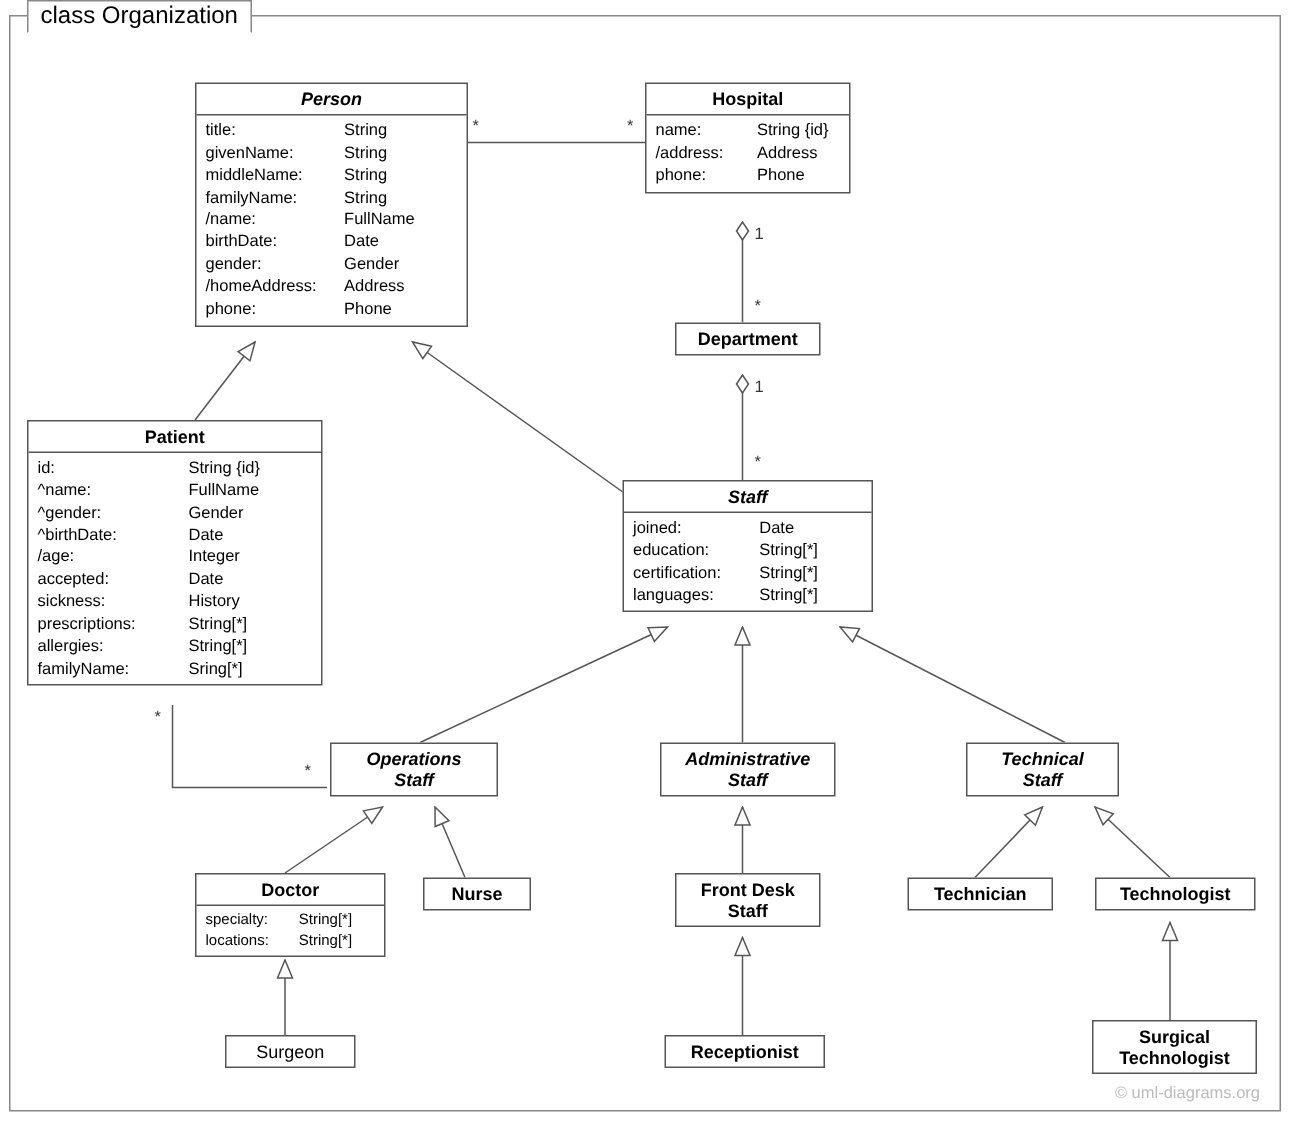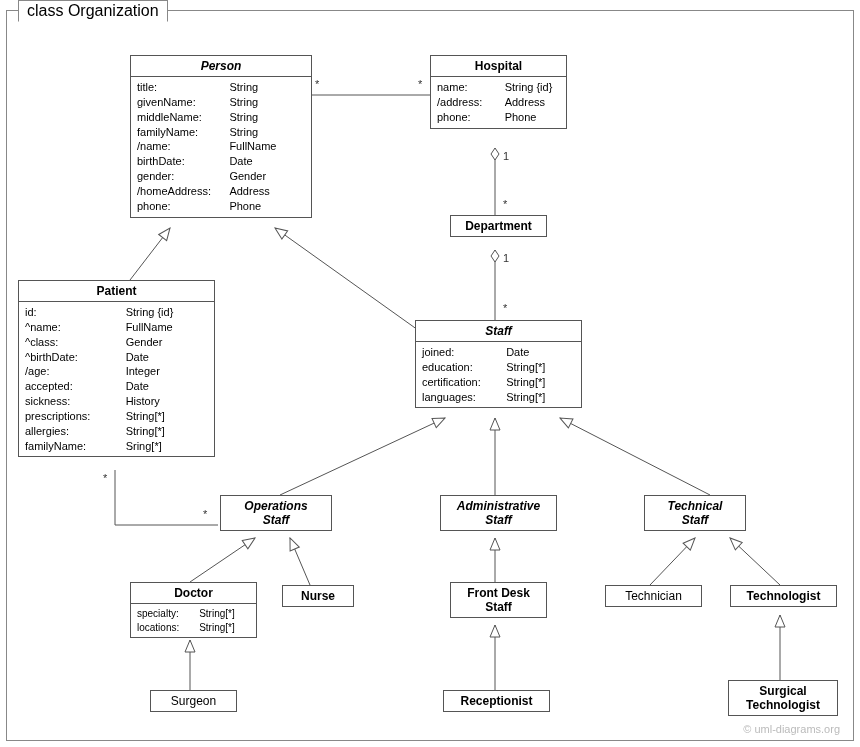--- a/index.html
+++ b/index.html
@@ -212,21 +212,21 @@
     <div class="attrs">
         <div class="attr-row">
           <span class="attr-name">id:</span>
           <span class="attr-type">String {id}</span>
         </div>
         <div class="attr-row">
           <span class="attr-name">^name:</span>
           <span class="attr-type">FullName</span>
         </div>
         <div class="attr-row">
-          <span class="attr-name">^class:</span>
+          <span class="attr-name">^gender:</span>
           <span class="attr-type">Gender</span>
         </div>
         <div class="attr-row">
           <span class="attr-name">^birthDate:</span>
           <span class="attr-type">Date</span>
         </div>
         <div class="attr-row">
           <span class="attr-name">/age:</span>
           <span class="attr-type">Integer</span>
         </div>
@@ -303,21 +303,21 @@
 
   <div class="class-box" style="left:282px; top:585px; width:70px">
     <div class="class-title plain" style="font-weight:bold; border-bottom:none">Nurse</div>
   </div>
 
   <div class="class-box" style="left:450px; top:582px; width:95px">
     <div class="class-title plain" style="font-weight:bold; border-bottom:none">Front Desk<br>Staff</div>
   </div>
 
   <div class="class-box" style="left:605px; top:585px; width:95px">
-    <div class="class-title plain" style="font-weight:normal; border-bottom:none">Technician</div>
+    <div class="class-title plain" style="font-weight:bold; border-bottom:none">Technician</div>
   </div>
 
   <div class="class-box" style="left:730px; top:585px; width:105px">
     <div class="class-title plain" style="font-weight:bold; border-bottom:none">Technologist</div>
   </div>
 
   <div class="class-box" style="left:150px; top:690px; width:85px">
     <div class="class-title plain" style="font-weight:normal; border-bottom:none">Surgeon</div>
   </div>
 

